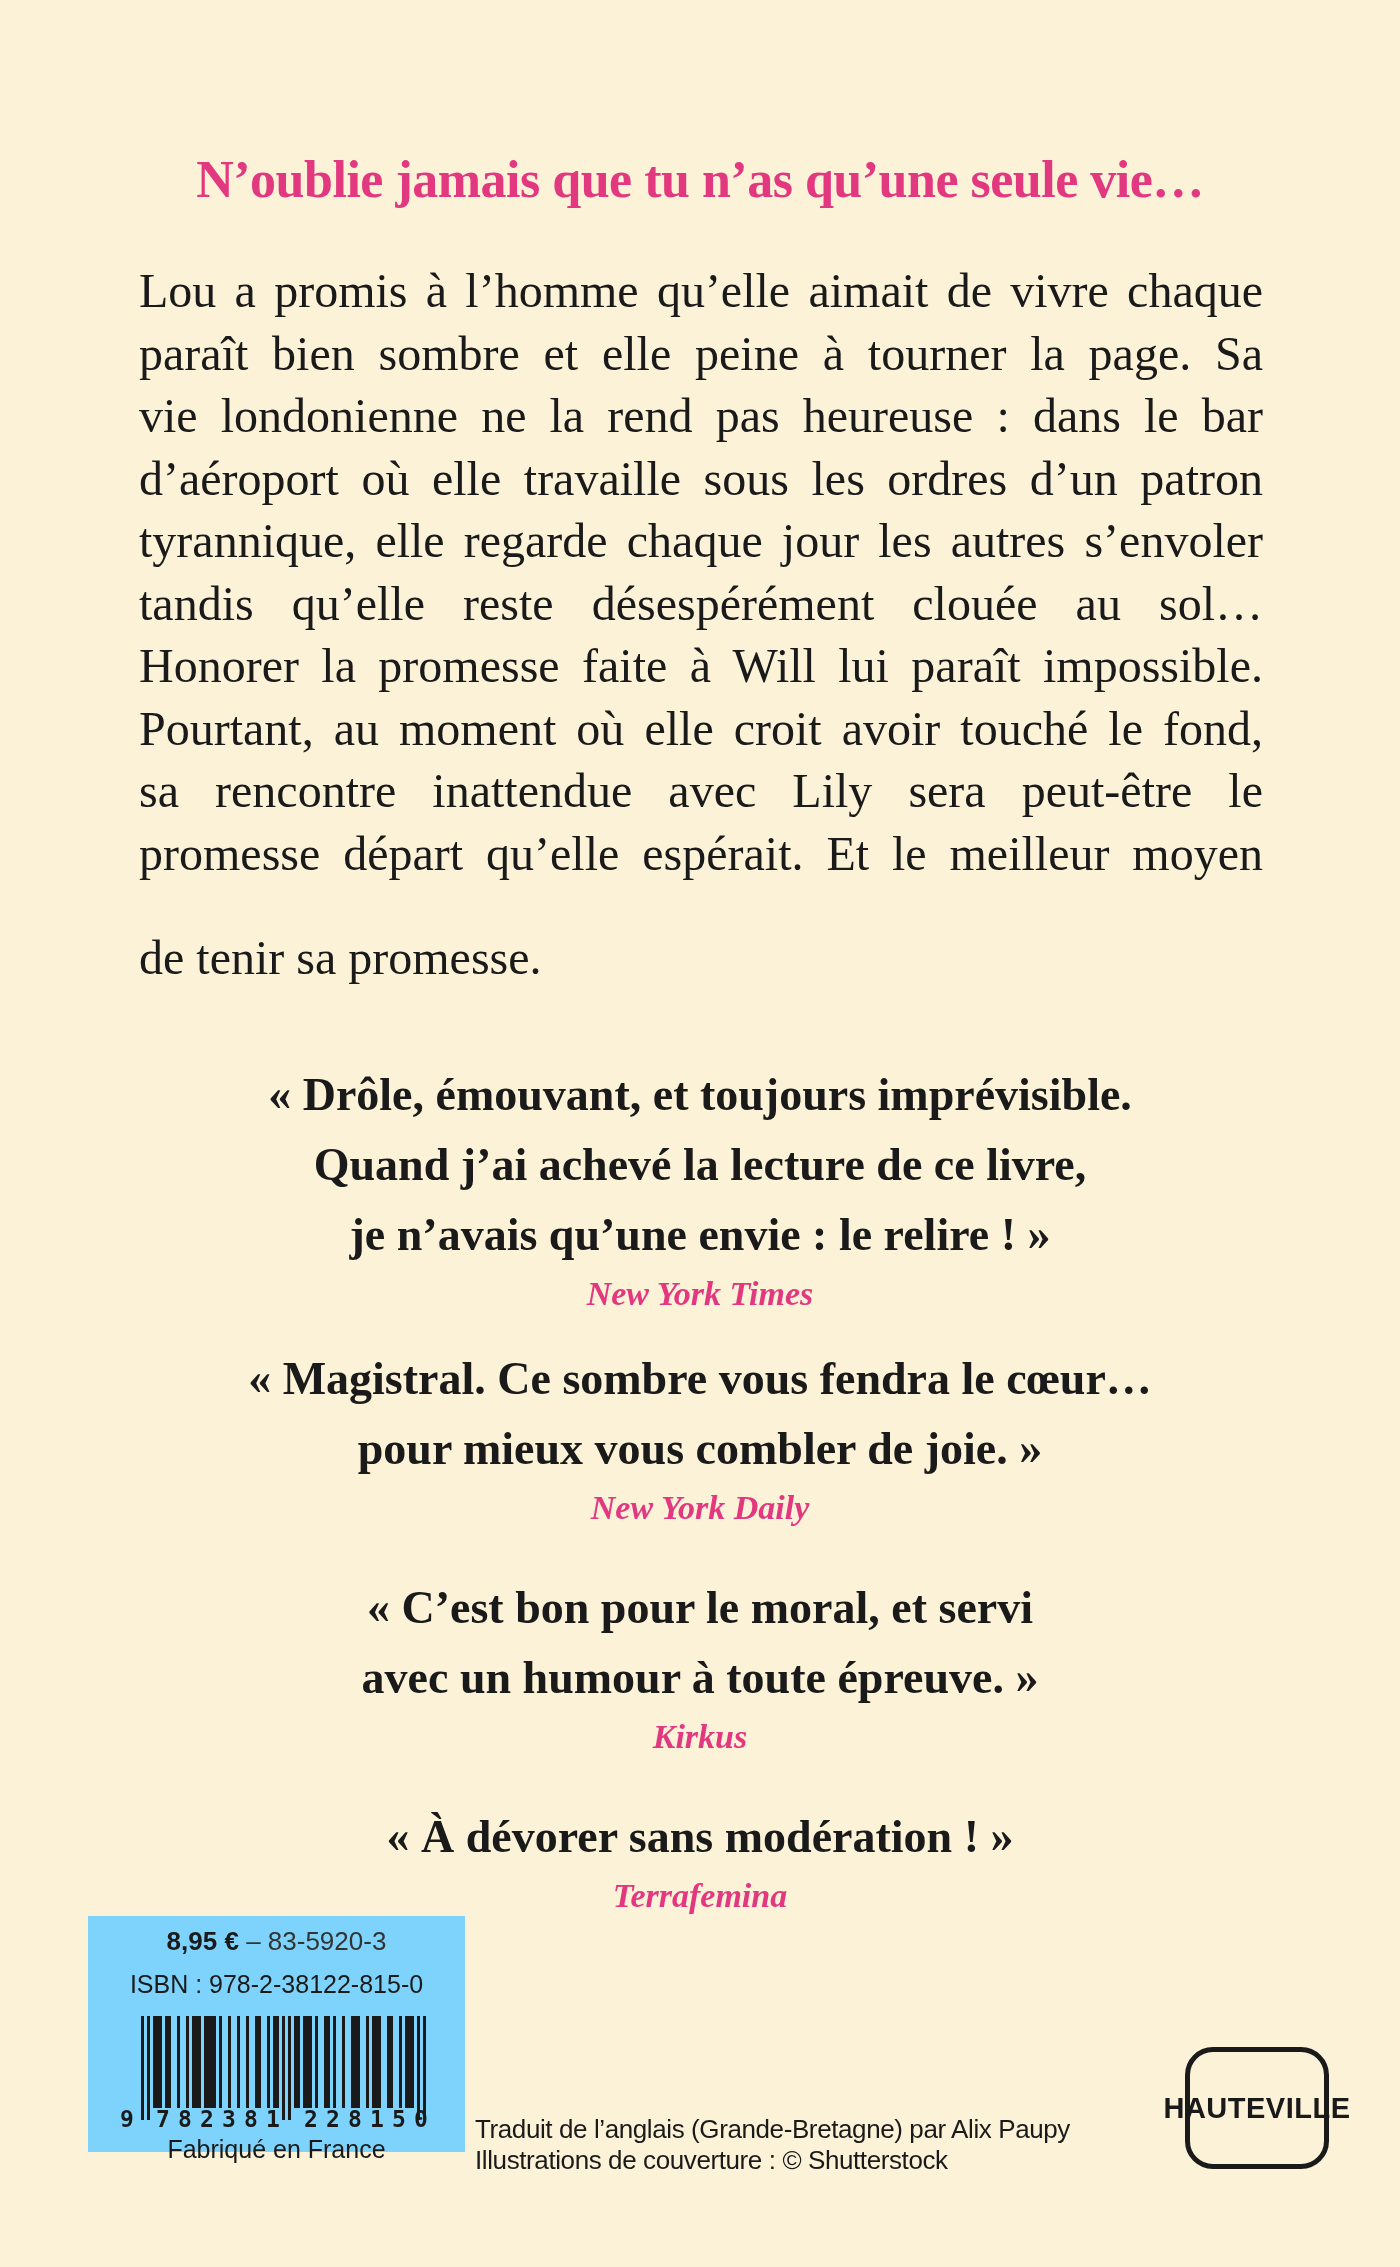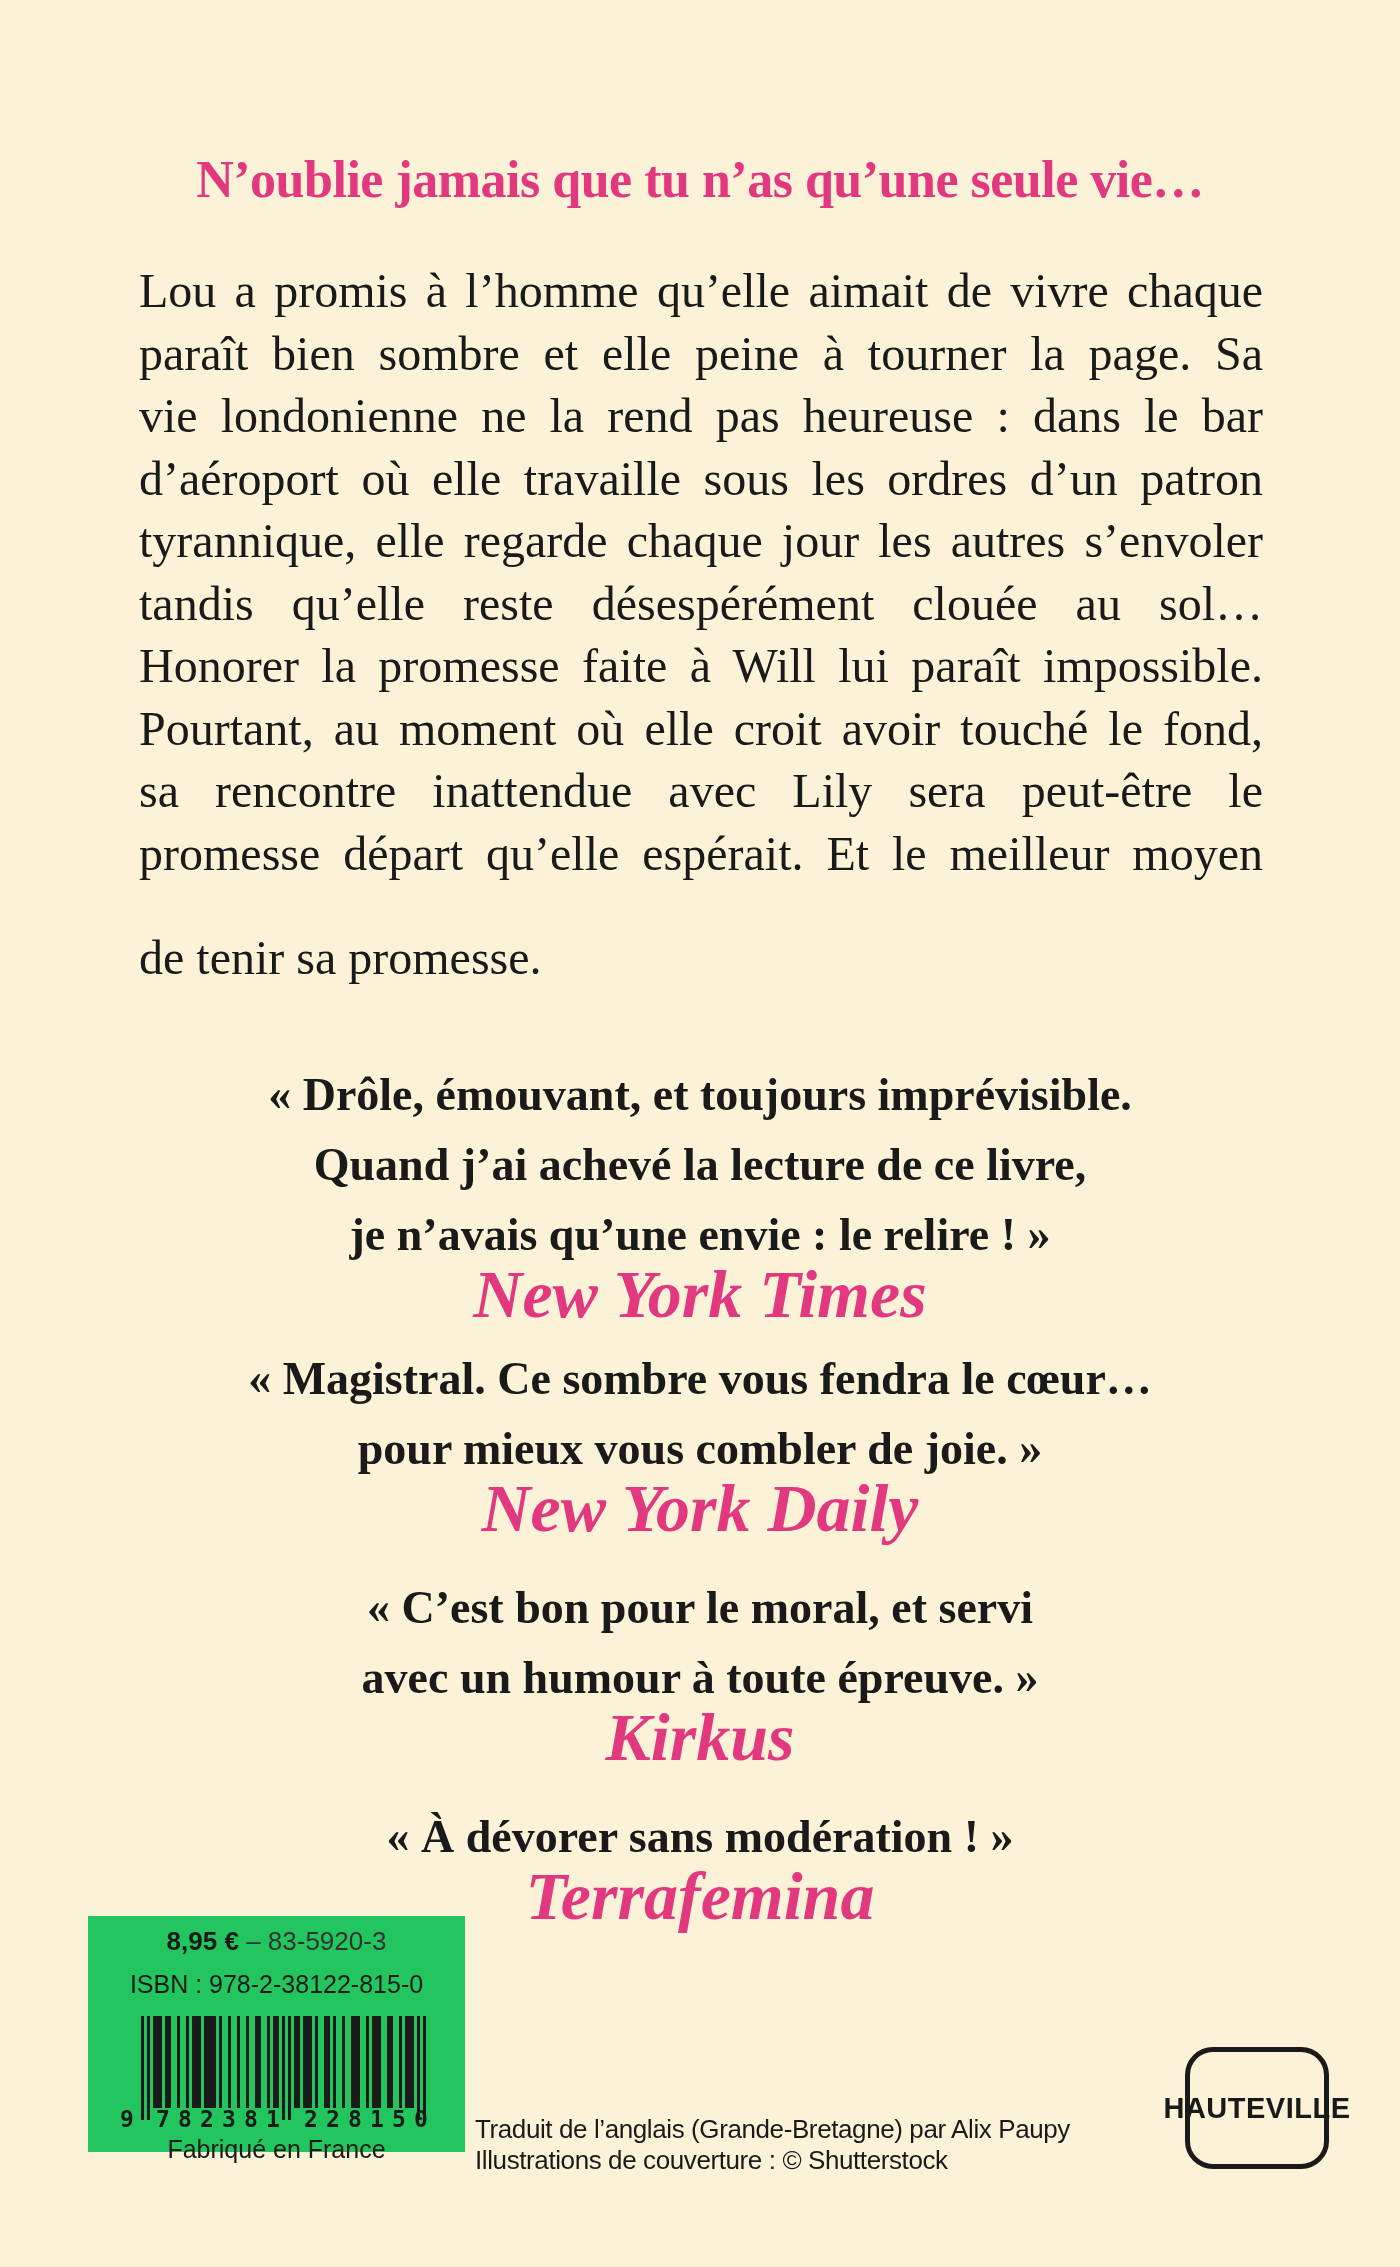--- a/index.html
+++ b/index.html
@@ -61,36 +61,36 @@
       font-size: 46px;
       line-height: 58px;
       color: #1a1a1a;
       margin-top: 12px;
     }
     .quote .source {
       display: block;
       font-family: "Liberation Serif", serif;
       font-weight: bold;
       font-style: italic;
-      font-size: 68px;
+      font-size: 34px;
       line-height: 60px;
       color: #e2387f;
     }
     #q1 { top: 1054px; }
     #q2 { top: 1338px; }
     #q3 { top: 1567px; }
     #q4 { top: 1796px; }
 
     .barcode-panel {
       position: absolute;
       left: 88px;
       top: 1916px;
       width: 377px;
       height: 236px;
-      background: #22c55e;
+      background: #7dd3fc;
     }
     .price-row {
       position: absolute;
       top: 10px;
       left: 0;
       width: 377px;
       text-align: center;
       font-family: "Liberation Sans", sans-serif;
       font-size: 26px;
       color: #333;

